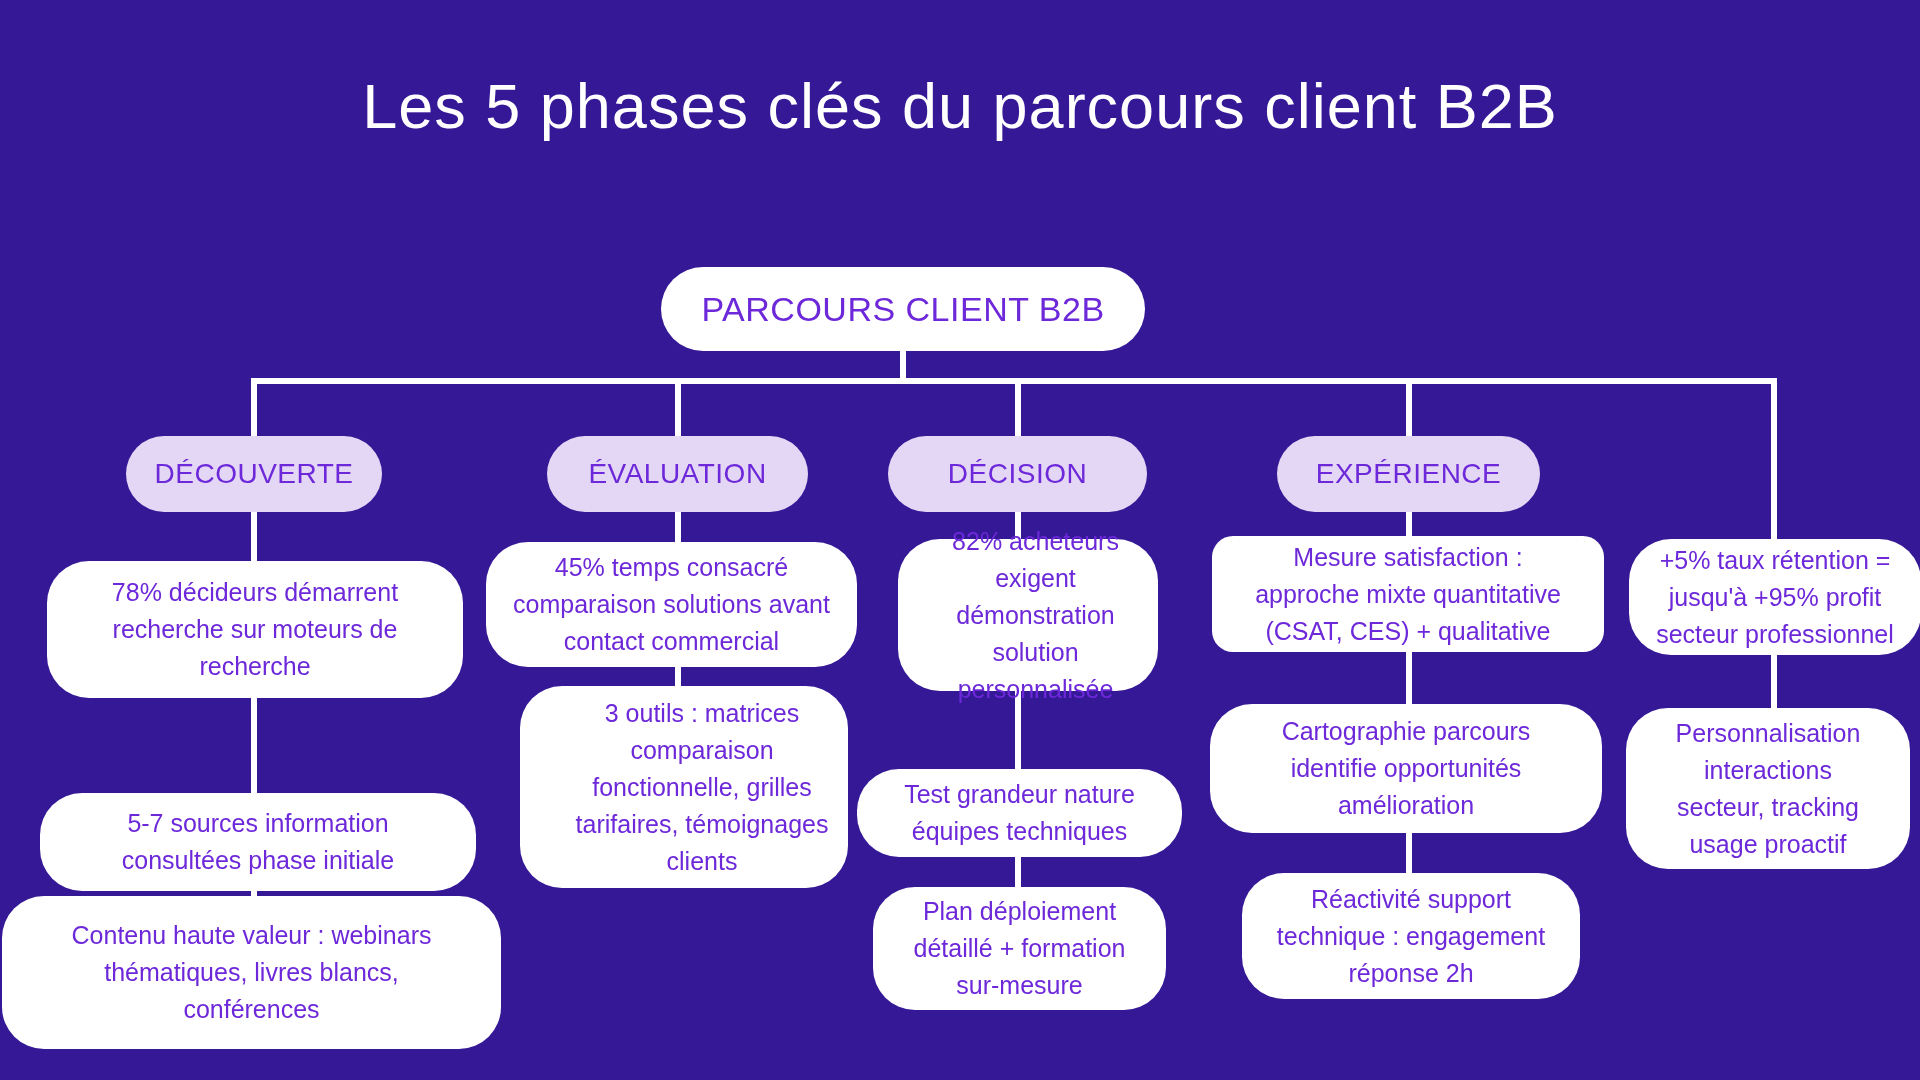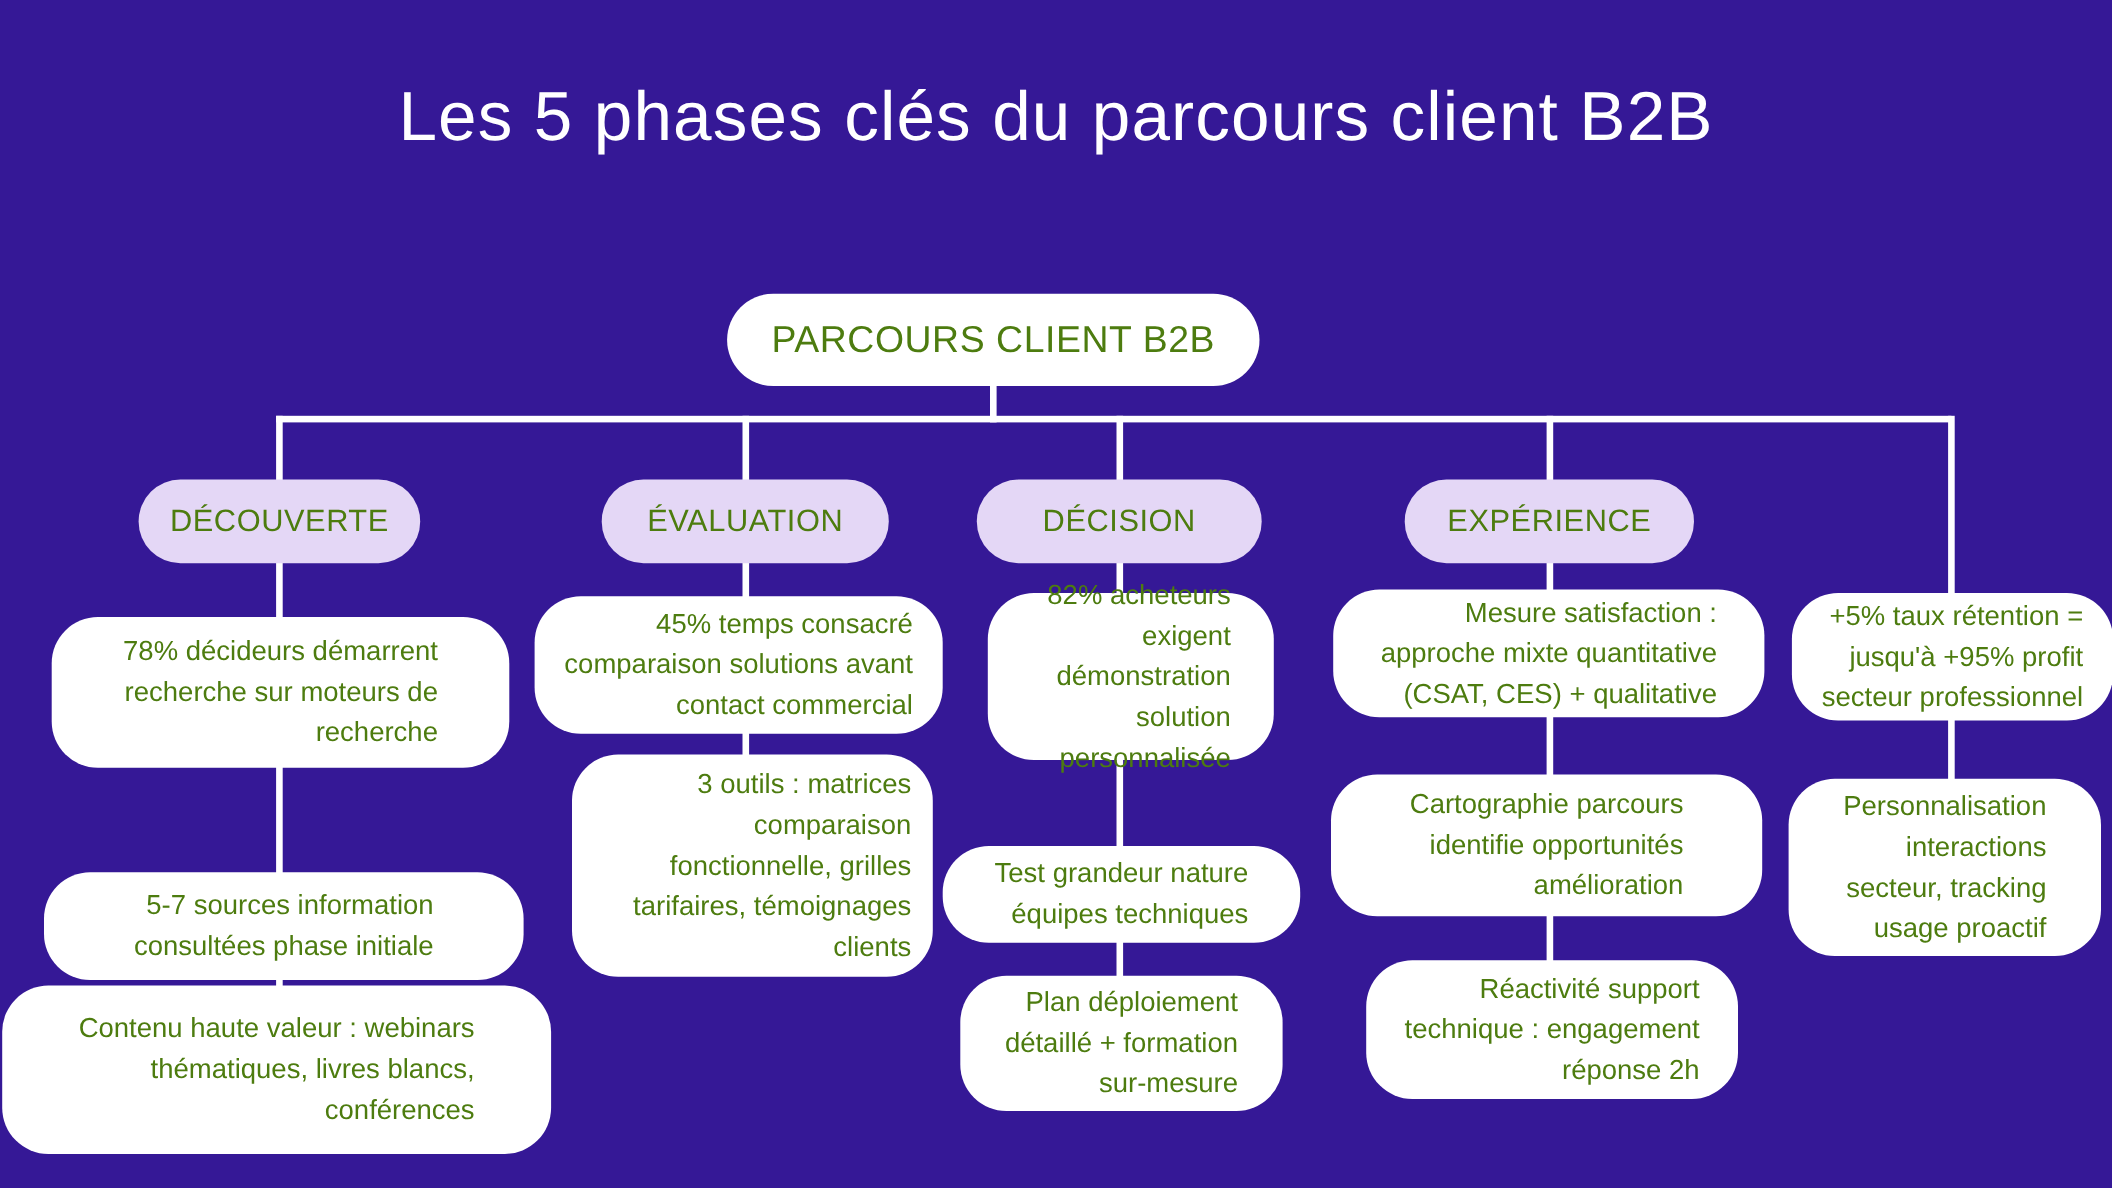--- a/index.html
+++ b/index.html
@@ -10,21 +10,21 @@
   }
   .title {
     position:absolute; left:0; right:0; top:70px;
     text-align:center; color:#FFFFFF;
     font-size:63px; font-weight:500; letter-spacing:1px;
   }
   .line { position:absolute; background:#FFFFFF; z-index:1; }
   .node {
     position:absolute; z-index:2;
     display:flex; align-items:center; justify-content:center;
-    text-align:right; background:#FFFFFF; color:#4d7c0f;
+    text-align:center; background:#FFFFFF; color:#6d28d9;
   }
   .root {
     border-radius:44px; font-size:34px; font-weight:500; letter-spacing:0.5px;
   }
   .pill {
     background:#E4D7F6; border-radius:40px;
     font-size:28px; font-weight:500; letter-spacing:0.5px;
   }
   .child {
     border-radius:42px; font-size:25px; line-height:37px;
@@ -75,21 +75,21 @@
 exigent
 démonstration
 solution
 personnalisée</div>
   <div class="node child" style="left:857px;top:769px;width:325px;height:88px;">Test grandeur nature
 équipes techniques</div>
   <div class="node child" style="left:873px;top:887px;width:293px;height:123px;">Plan déploiement
 détaillé + formation
 sur-mesure</div>
 
-  <div class="node child" style="left:1212px;top:536px;width:392px;height:116px;">Mesure satisfaction :
+  <div class="node child" style="left:1212px;top:536px;width:392px;height:116px;border-radius:21px;">Mesure satisfaction :
 approche mixte quantitative
 (CSAT, CES) + qualitative</div>
   <div class="node child" style="left:1210px;top:704px;width:392px;height:129px;">Cartographie parcours
 identifie opportunités
 amélioration</div>
   <div class="node child" style="left:1242px;top:873px;width:338px;height:126px;">Réactivité support
 technique : engagement
 réponse 2h</div>
 
   <div class="node child" style="left:1629px;top:539px;width:292px;height:116px;">+5% taux rétention =

